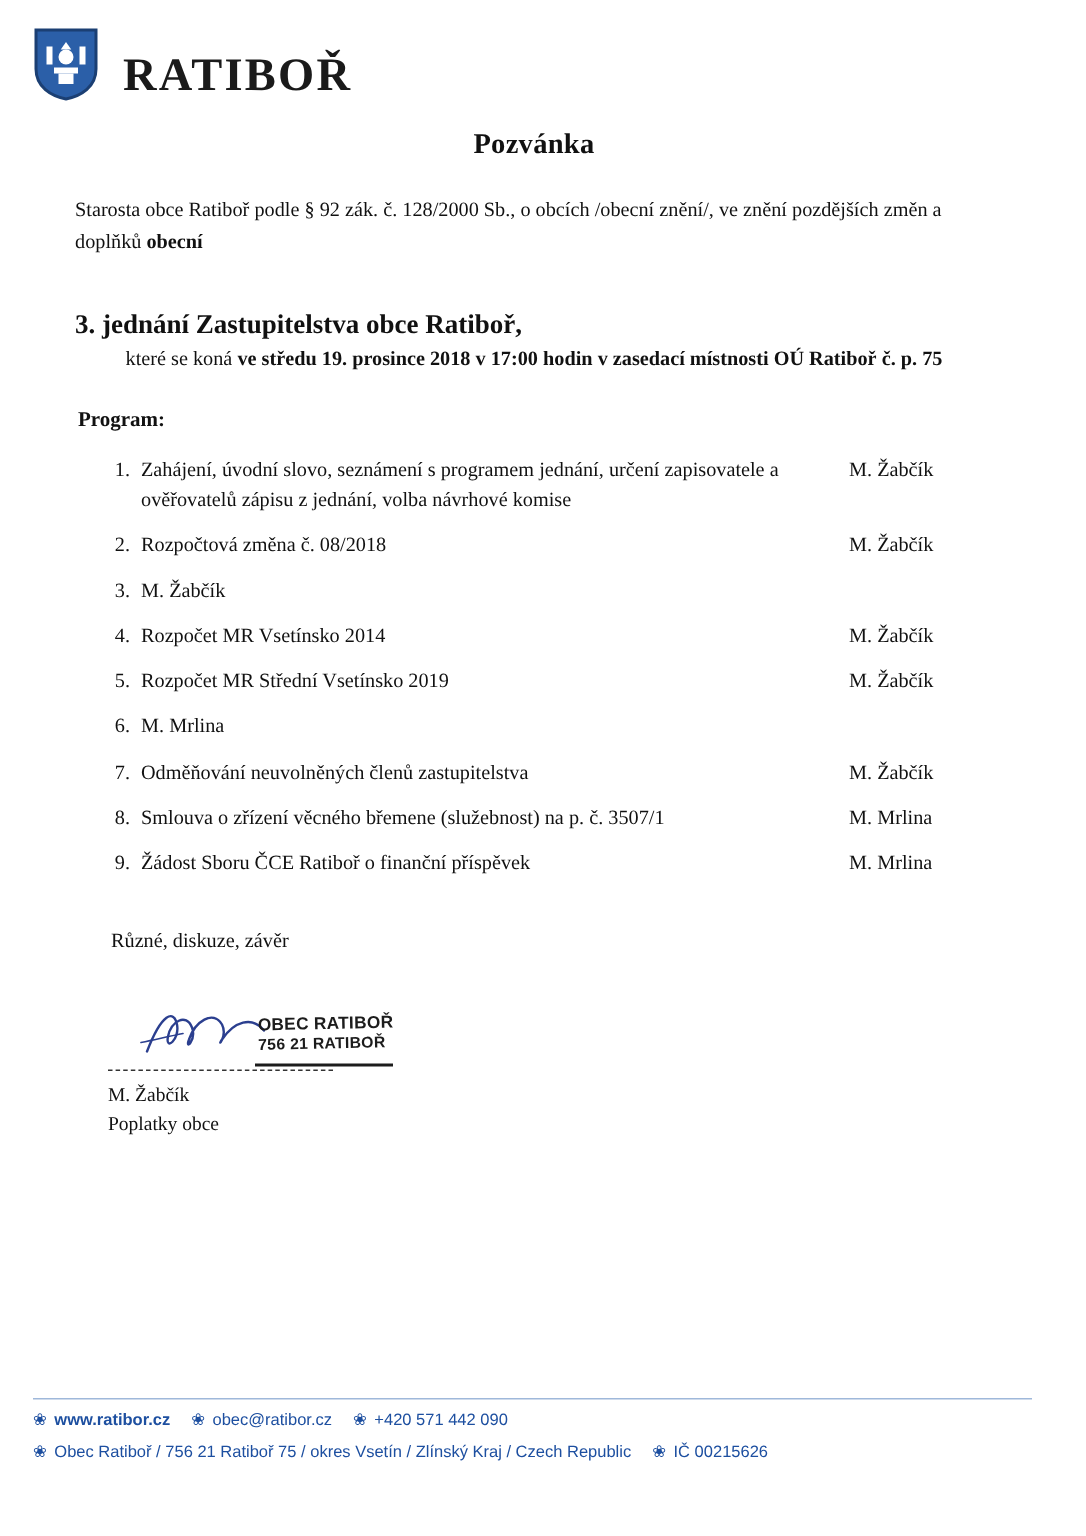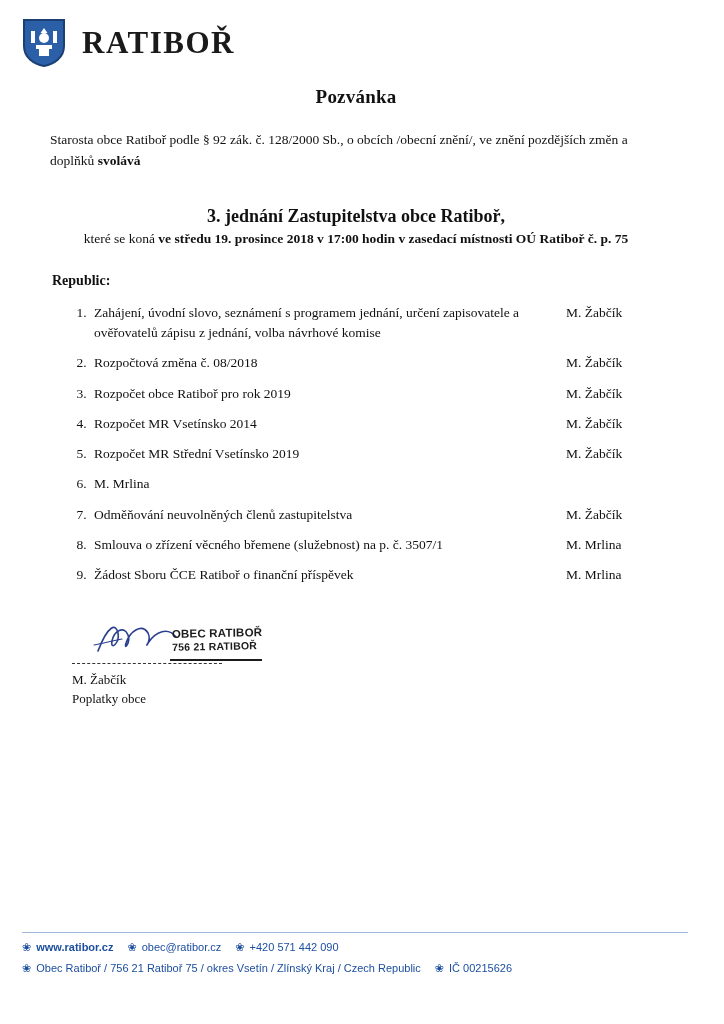--- a/index.html
+++ b/index.html
@@ -15,21 +15,21 @@
     color: #111111;
     overflow: hidden;
   }
 
   
   .header {
     position: absolute;
     top: 18px;
     left: 22px;
     display: flex;
-    align-items: center;
+    align-items: flex-end;
   }
   .crest {
     width: 44px;
     height: 50px;
     position: relative;
   }
   .crest svg { display: block; }
   .wordmark {
     margin-left: 16px;
     font-family: "Liberation Serif", serif;
@@ -57,21 +57,21 @@
 
   .intro {
     font-size: 13.5px;
     line-height: 1.55;
     margin: 0 0 34px 0;
     text-align: left;
   }
   .intro b { font-weight: bold; }
 
   .meeting-title {
-    text-align: center;
+    text-align: left;
     font-size: 18px;
     font-weight: bold;
     margin: 0 0 4px 0;
   }
   .meeting-when {
     text-align: center;
     font-size: 13.5px;
     margin: 0 0 26px 0;
   }
   .meeting-when b { font-weight: bold; }
@@ -222,43 +222,42 @@
       <rect x="31" y="13" width="4" height="12" fill="#ffffff"></rect>
     </svg>
   </span>
   <span class="wordmark">RATIBOŘ</span>
 </div>
 
 <div class="doc">
 
   <h1 class="title">Pozvánka</h1>
 
-  <p class="intro"><span>Starosta obce Ratiboř podle § 92 zák. č. 128/2000 Sb., o obcích /obecní znění/, ve znění pozdějších změn a doplňků </span><b>svolává</b></p>
+  <p class="intro"><span>Starosta obce Ratiboř podle § 92 zák. č. 128/2000 Sb., o obcích /obecní znění/, ve znění pozdějších změn a doplňků </span><b>obecní</b></p>
 
   <h2 class="meeting-title">3. jednání Zastupitelstva obce Ratiboř,</h2>
   <p class="meeting-when"><span>které se koná </span><b>ve středu 19. prosince 2018 v 17:00 hodin v zasedací místnosti OÚ Ratiboř č. p. 75</b></p>
 
-  <div class="program-label">Republic:</div>
+  <div class="program-label">Program:</div>
 
   <ol class="program">
     <li>
       <div class="item-row">
         <span class="item-text">Zahájení, úvodní slovo, seznámení s programem jednání, určení zapisovatele a ověřovatelů zápisu z jednání, volba návrhové komise</span>
         <span class="item-who">M. Žabčík</span>
       </div>
     </li>
     <li>
       <div class="item-row">
         <span class="item-text">Rozpočtová změna č. 08/2018</span>
         <span class="item-who">M. Žabčík</span>
       </div>
     </li>
     <li>
       <div class="item-row">
-        <span class="item-text">Rozpočet obce Ratiboř pro rok 2019</span>
         <span class="item-who">M. Žabčík</span>
       </div>
     </li>
     <li>
       <div class="item-row">
         <span class="item-text">Rozpočet MR Vsetínsko 2014</span>
         <span class="item-who">M. Žabčík</span>
       </div>
     </li>
     <li>
@@ -285,20 +284,21 @@
       </div>
     </li>
     <li>
       <div class="item-row">
         <span class="item-text">Žádost Sboru ČCE Ratiboř o finanční příspěvek</span>
         <span class="item-who">M. Mrlina</span>
       </div>
     </li>
   </ol>
 
+  <div class="misc">Různé, diskuze, závěr</div>
 
 
   <div class="sig-area">
     <span class="sig-scribble">
       <svg width="120" height="36" viewBox="0 0 120 36" xmlns="http://www.w3.org/2000/svg">
         <path d="M8 30 C18 4 26 2 28 12 C30 22 20 30 22 20 C24 10 34 4 38 14 C41 22 33 30 36 22 C40 10 52 2 58 12 C62 20 54 28 58 22 C66 10 78 6 86 16" fill="none" stroke="#2b3f8f" stroke-width="1.6" stroke-linecap="round"></path>
         <path d="M4 24 C14 22 22 20 32 18" fill="none" stroke="#2b3f8f" stroke-width="1.1" stroke-linecap="round"></path>
       </svg>
     </span>
     <span class="stamp">

